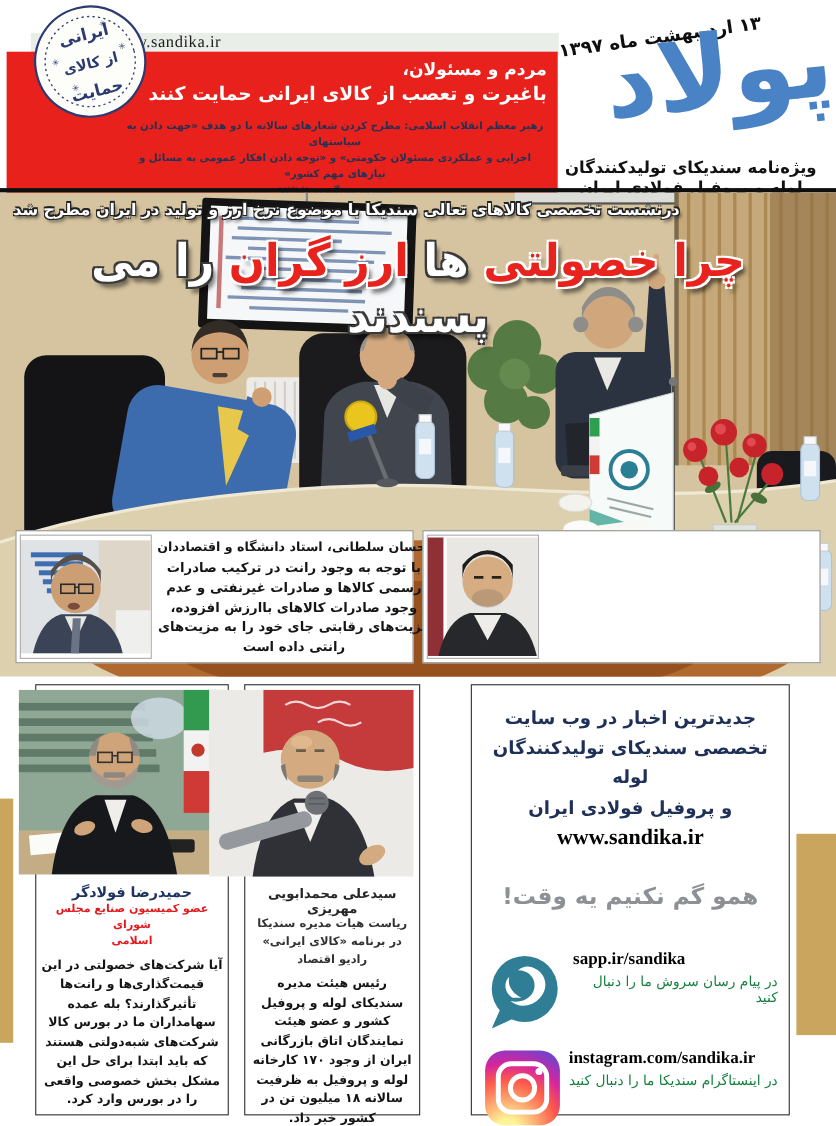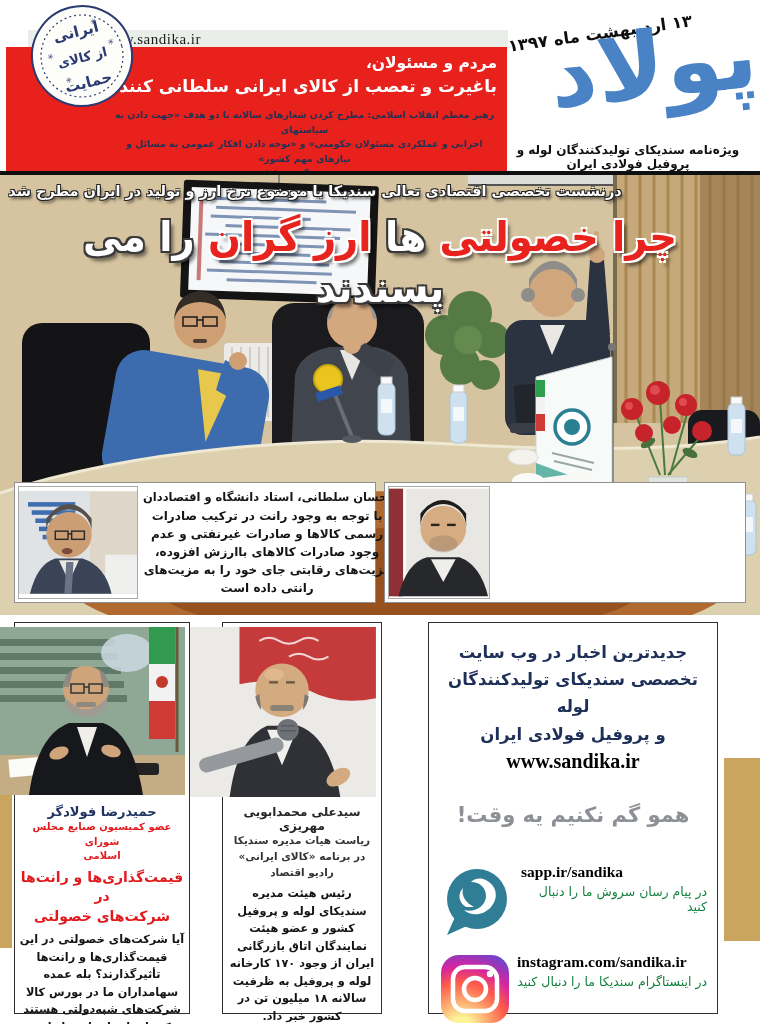--- a/index.html
+++ b/index.html
@@ -16,21 +16,21 @@
   .slogan .l1{font-size:15.5px;line-height:1.55;}
   .slogan .l2{font-size:17px;line-height:1.4;}
   .leader-quote{position:absolute;left:104px;right:8px;bottom:6px;direction:rtl;text-align:center;
                 color:#203355;font-size:9.3px;font-weight:700;line-height:1.6;}
   .emblem{position:absolute;left:30px;top:4px;width:104px;height:104px;transform:rotate(-14deg);}
   .date{position:absolute;left:500px;top:24px;width:200px;direction:rtl;text-align:center;
         font-size:16.5px;font-weight:700;color:#0e0e0e;transform:rotate(-8deg);}
   .masthead{position:absolute;left:548px;top:2px;width:212px;height:142px;text-align:center;
             font-size:92px;font-weight:700;color:#4a82c6;transform:rotate(-6deg);line-height:1.4;direction:rtl;}
   .masthead-sub{position:absolute;left:500px;top:143px;width:256px;direction:rtl;text-align:center;
-                font-size:12px;font-weight:700;color:#111;}
+                font-size:15px;font-weight:700;color:#111;}
   .black-rule{position:absolute;left:0;top:171px;width:760px;height:4px;background:#0f0f0f;}
 
   
   .photo-main{position:absolute;left:0;top:175px;width:760px;height:440px;}
   .kicker{position:absolute;left:0;right:130px;top:183px;text-align:center;direction:rtl;
           color:#fff;font-size:14.5px;font-weight:700;
           text-shadow:-1px -1px 0 #222,1px -1px 0 #222,-1px 1px 0 #222,1px 1px 0 #222,2px 3px 3px rgba(0,0,0,.6);}
   .headline{position:absolute;left:0;top:212px;width:760px;text-align:center;direction:rtl;
             font-size:41px;font-weight:700;transform:scaleX(.94);line-height:1.25;}
   .headline .red{color:#e8231d;
@@ -49,21 +49,21 @@
   .q-name{font-size:13.5px;font-weight:700;margin-top:2px;}
   .q-role{font-size:12.5px;font-weight:700;}
   .q-body{font-size:12px;font-weight:700;line-height:1.5;margin-top:3px;}
 
   
   .tan-strip{position:absolute;background:#c9a55e;}
   .tan-left{left:0;top:726px;width:12px;height:222px;}
   .tan-right{left:724px;top:758px;width:36px;height:183px;}
   .bbox{position:absolute;top:622px;height:392px;background:#fff;border:1.5px solid #2f2f2f;
         box-sizing:border-box;padding:4px;direction:rtl;text-align:center;}
-  .bbox-left{left:14px;width:176px;}
+  .bbox-left{left:32px;width:176px;}
   .bbox-mid{left:222px;width:160px;}
   .bbox-right{left:428px;width:290px;direction:rtl;}
   .b-name{font-size:13px;font-weight:700;color:#1f3260;margin-top:5px;}
   .b-name2{font-size:12px;font-weight:700;color:#262626;margin-top:4px;}
   .b-role{font-size:10px;font-weight:700;color:#e11a1d;line-height:1.45;margin-top:1px;}
   .b-role2{font-size:10.5px;font-weight:700;color:#333;line-height:1.5;}
   .b-redhead{font-size:14px;font-weight:700;color:#e11a1d;line-height:1.4;margin-top:4px;}
   .b-body{font-size:11.3px;font-weight:700;color:#141414;line-height:1.55;margin-top:5px;}
 
   .promo-text{margin-top:12px;font-size:16.5px;font-weight:700;color:#1e3058;line-height:1.65;}
@@ -82,21 +82,21 @@
 
 <div class="page">
 
   <div class="site-band">
     <span>www.sandika.ir</span>
   </div>
 
   <div class="red-banner">
     <div class="slogan">
       <div class="l1">مردم و مسئولان،</div>
-      <div class="l2">باغیرت و تعصب از کالای ایرانی سلطانی کنند</div>
+      <div class="l2">باغیرت و تعصب از کالای ایرانی حمایت کنند</div>
     </div>
     <div class="leader-quote pre">رهبر معظم انقلاب اسلامی: مطرح کردن شعارهای سالانه با دو هدف «جهت دادن به سیاستهای
 اجرایی و عملکردی مسئولان حکومتی» و «توجه دادن افکار عمومی به مسائل و نیازهای مهم کشور»
 صورت می‌گیرد. ۹۷/۱/۱</div>
   </div>
 
   <div class="emblem">
     <svg width="104" height="104" viewBox="0 0 104 104">
       <circle cx="52" cy="52" r="50" fill="#fdfdfa" stroke="#2c3a72" stroke-width="2"></circle>
       <circle cx="52" cy="52" r="41" fill="none" stroke="#2c3a72" stroke-width="1.2" stroke-dasharray="2,3"></circle>
@@ -318,21 +318,21 @@
               <circle cx="456" cy="370" r="2"></circle>
             <circle cx="465" cy="370" r="2"></circle>
               <circle cx="474" cy="370" r="2"></circle>
               <circle cx="483" cy="370" r="2"></circle>
           </g>
         </g>
       </g>
     </svg>
   </div>
 
-  <div class="kicker">درنشست تخصصی اقتصادی تعالی سندیکا با موضوع نرخ ارز و تولید در ایران مطرح شد</div>
+  <div class="kicker">درنشست تخصصی کالاهای تعالی سندیکا با موضوع نرخ ارز و تولید در ایران مطرح شد</div>
   <div class="headline">
     <span class="red">چرا خصولتی </span><span class="white">ها </span><span class="red">ارز گران </span><span class="white">را می پسندند</span>
   </div>
 
   <div class="qbox qbox-left">
     <div class="photo">
       <svg width="118" height="111" viewBox="0 0 130 113">
         <rect width="130" height="113" fill="#ded6c8"></rect>
         <rect x="0" y="0" width="78" height="113" fill="#dfe3e6"></rect>
         <g fill="#3e6db0">
@@ -409,22 +409,20 @@
       <rect x="77" y="75" width="20" height="5" rx="2" fill="#8e8880"></rect>
       <rect x="72" y="57" width="13" height="9" fill="none" stroke="#333" stroke-width="1.5"></rect>
       <rect x="90" y="57" width="13" height="9" fill="none" stroke="#333" stroke-width="1.5"></rect>
       <line x1="85" y1="60" x2="90" y2="60" stroke="#333" stroke-width="1.5"></line>
       <ellipse cx="60" cy="126" rx="10" ry="6" fill="#d0a47a" transform="rotate(-20 60 126)"></ellipse>
       <ellipse cx="112" cy="124" rx="10" ry="6" fill="#d0a47a" transform="rotate(15 112 124)"></ellipse>
     </svg>
     <div class="b-name">حمیدرضا فولادگر</div>
     <div class="b-role pre">عضو کمیسیون صنایع مجلس شورای
 اسلامی</div>
-    <div class="b-redhead pre">قیمت‌گذاری‌ها و رانت‌ها در
-شرکت‌های خصولتی</div>
     <div class="b-body">آیا شرکت‌های خصولتی در این قیمت‌گذاری‌ها و رانت‌ها تأثیرگذارند؟ بله عمده سهامداران ما در بورس کالا شرکت‌های شبه‌دولتی هستند که باید ابتدا برای حل این مشکل بخش خصوصی واقعی را در بورس وارد کرد.</div>
   </div>
 
   <div class="bbox bbox-mid">
     <svg width="188" height="170" viewBox="0 0 188 172">
       <rect width="188" height="172" fill="#eceae6"></rect>
       <path d="M50,0 L188,0 L188,72 Q150,80 120,64 Q85,50 50,58 Z" fill="#c53a3a"></path>
       <g stroke="#fff" stroke-width="2" opacity=".8" fill="none">
         <path d="M70,14 q10,-6 20,0 q10,6 20,0 q10,-6 20,0"></path>
         <path d="M100,30 q10,-6 20,0 q10,6 20,0"></path>

